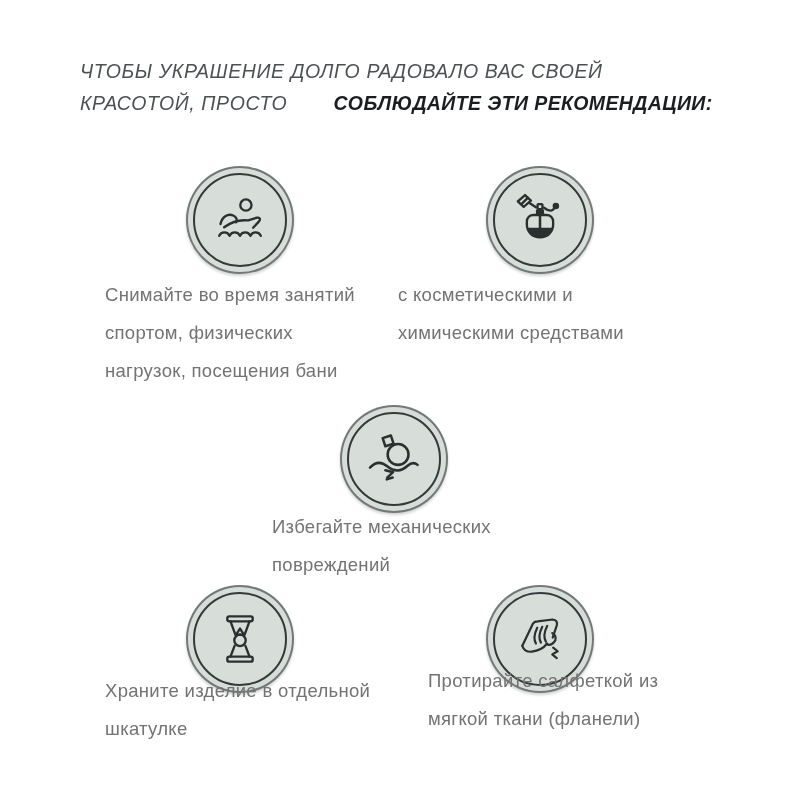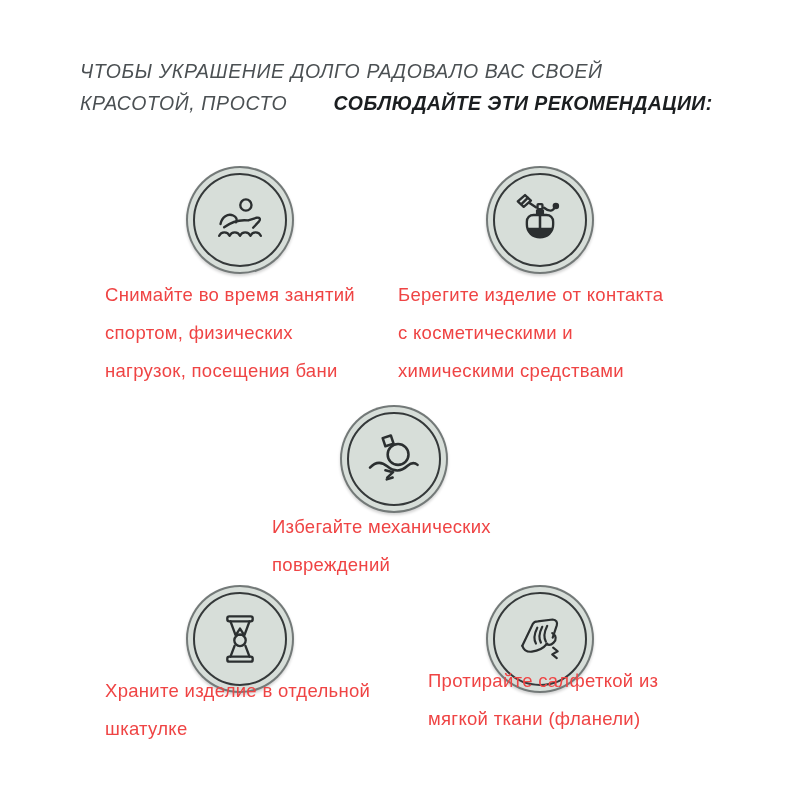--- a/index.html
+++ b/index.html
@@ -56,21 +56,21 @@
   }
   .badge svg {
     position: relative;
     display: block;
   }
   .caption {
     position: absolute;
     font-size: 18.5px;
     line-height: 38px;
     letter-spacing: 0.3px;
-    color: #ef4444;
+    color: #737373;
     white-space: nowrap;
   }
   
   .b1 { left: 186px; top: 166px; }
   .c1 { left: 105px; top: 276px; }
   .b2 { left: 486px; top: 166px; }
   .c2 { left: 398px; top: 276px; }
   .b3 { left: 340px; top: 405px; }
   .c3 { left: 272px; top: 508px; }
   .b4 { left: 186px; top: 585px; }
@@ -110,21 +110,20 @@
       <rect x="27.5" y="20.5" width="9" height="6" fill="#2b2f30" stroke="none"></rect>
       <rect x="29.3" y="14.5" width="5.4" height="5.5" rx="1"></rect>
       <path d="M7.5,11.5 L15.5,4.5 L22,10.5 L14,17.5 z"></path>
       <path d="M11.5,14.5 L18.5,7.5"></path>
       <path d="M20,13 L27.5,18"></path>
       <path d="M36.5,18.5 c5.5,4.5 9.5,4 11.5,0"></path>
       <circle cx="49.5" cy="16.5" r="3.6" fill="#2b2f30" stroke="none"></circle>
     </svg>
   </div>
   <div class="caption c2">
-    <div>Берегите изделие от контакта</div>
     <div>с косметическими и</div>
     <div>химическими средствами</div>
   </div>
 
   <div class="badge b3">
     <svg width="58" height="58" viewBox="0 0 64 64" fill="none" stroke="#2b2f30" stroke-width="2.8" stroke-linecap="round" stroke-linejoin="round">
       <path d="M19.5,9 l9,-3 3,9 -9,3 z"></path>
       <circle cx="36.5" cy="27" r="11.5"></circle>
       <path d="M5.5,41.5 c7,-7.5 13,-6.5 19,-1.5 c8,6.5 15.5,6 22.5,-0.5 c4,-3.5 8,-3.5 11,-1"></path>
       <path d="M22.5,44.5 l8.5,2 -6.5,6"></path>

